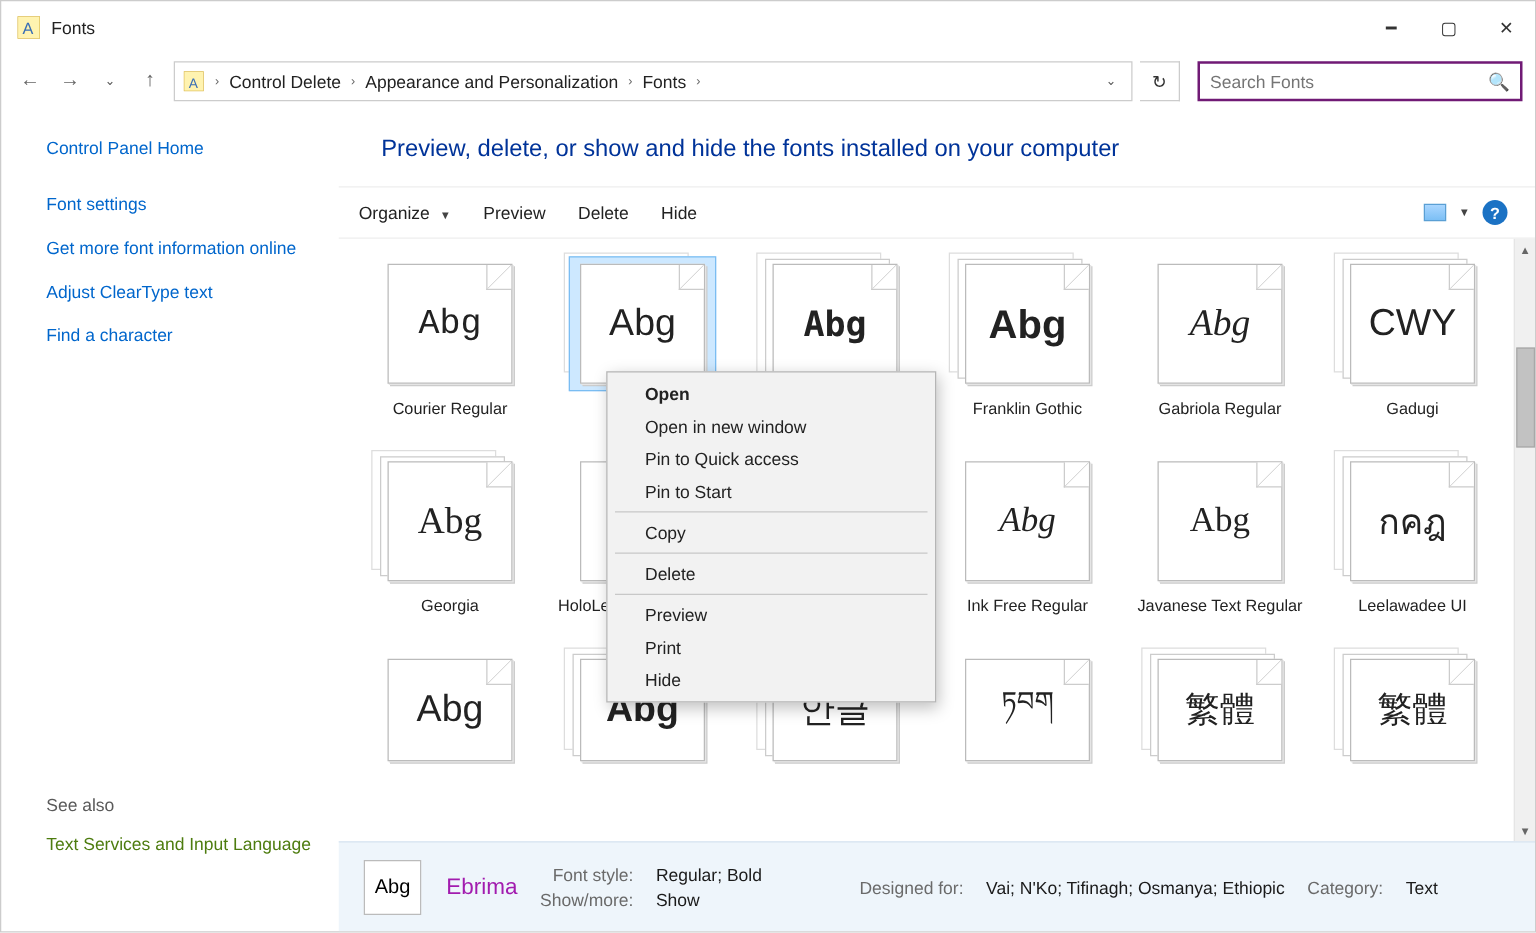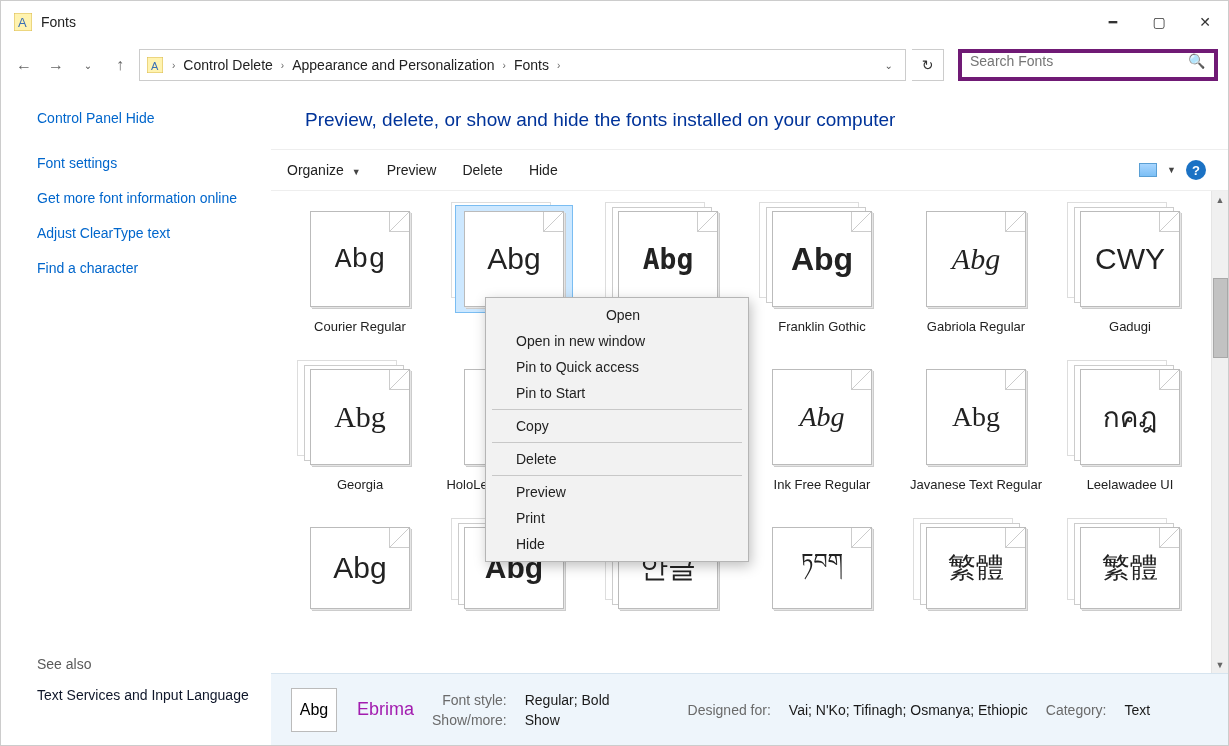--- a/index.html
+++ b/index.html
@@ -15,30 +15,30 @@
 
 .nav-row { height: 44px; display: flex; align-items: center; padding: 0 10px; gap: 6px; }
 .nav-arrow { width: 26px; height: 26px; display:flex; align-items:center; justify-content:center; color:#666; font-size:16px; cursor:pointer;}
 .nav-arrow.small { font-size:10px; color:#555;}
 .breadcrumb-box { flex: 1; height: 32px; border: 1px solid #ccc; display:flex; align-items:center; padding: 0 6px; gap: 4px; font-size: 14px; color:#222; }
 .breadcrumb-box .bc-icon { width:18px; height:18px; display:flex; align-items:center; justify-content:center; }
 .breadcrumb-box .sep { color:#666; font-size:10px; padding: 0 4px;}
 .breadcrumb-box .bc-item { cursor:pointer; }
 .bc-dropdown-arrow { margin-left:auto; color:#555; font-size:10px; padding-right:6px;}
 .refresh-btn { width: 32px; height:32px; border:1px solid #ccc; border-left:none; display:flex; align-items:center; justify-content:center; font-size:14px; color:#333; cursor:pointer;}
-.search-box { width: 260px; height: 32px; border: 4px solid #701a75; margin-left: 8px; display:flex; align-items:flex-start; padding: 0 8px; }
+.search-box { width: 260px; height: 32px; border: 2px solid #701a75; margin-left: 8px; display:flex; align-items:center; padding: 0 8px; }
 .search-box input { border:none; outline:none; font-size:14px; flex:1; color:#666; }
 .search-box .search-icon { color:#555; font-size:14px; }
 
 
 .body-area { display:flex; height: calc(100% - 86px); position:relative; }
 .sidebar { width: 270px; padding: 22px 18px 16px 36px; font-size: 14px; border-right: 0; display:flex; flex-direction:column;}
 .sidebar a { color: #0066cc; text-decoration: none; display:block; margin-bottom: 16px; line-height:1.35; cursor:pointer; }
 .sidebar .see-also-label { margin-top:auto; color:#5a5a5a; font-size:14px; margin-bottom:14px;}
-.sidebar .see-also-link { color:#0f172a; margin-bottom:24px;}
+.sidebar .see-also-link { color:#4d7c0f; margin-bottom:44px;}
 
 .content-area { flex:1; display:flex; flex-direction:column; position:relative; }
 .page-heading { color:#003399; font-size: 19px; padding: 22px 0 18px 34px; font-weight: normal; }
 .toolbar { height: 42px; border-top:1px solid #eee; border-bottom:1px solid #eee; display:flex; align-items:center; padding: 0 22px 0 12px; font-size:14px; color:#222; gap: 18px;}
 .toolbar .tb-item { cursor:pointer; padding: 4px 4px;}
 .toolbar .organize .arrow { font-size:9px; margin-left:4px; color:#444;}
 .toolbar .right-group { margin-left:auto; display:flex; align-items:center; gap:10px;}
 .view-btn { width:18px; height:14px; background:linear-gradient(#a9d6ff,#7cbff5); border:1px solid #5a9fd4; }
 .view-arrow { font-size:9px; color:#444;}
 .help-btn { width:20px; height:20px; border-radius:50%; background:#1b72c4; color:#fff; font-size:13px; display:flex; align-items:center; justify-content:center; font-weight:bold;}
@@ -65,21 +65,21 @@
 .details-pane { height: 72px; background:#eef5fb; border-top:1px solid #d6e4ef; display:flex; align-items:center; padding: 8px 20px; font-size:14px;}
 .details-pane .mini-thumb { width:46px; height:44px; background:#fff; border:1px solid #bbb; display:flex; align-items:center; justify-content:center; font-size:16px; margin-right:20px;}
 .details-grid { display:grid; grid-template-columns: auto auto auto auto; column-gap: 18px; row-gap: 4px; align-items:center;}
 .details-pane .fname { font-size:18px; color:#a21caf; grid-row: span 2;}
 .details-pane .dlabel { color:#6a6a6a; text-align:right;}
 .details-pane .dval { color:#1a1a1a;}
 
 
 .context-menu { position:absolute; left:484px; top:296px; width:264px; background:#f2f2f2; border:1px solid #b5b5b5; box-shadow: 2px 4px 12px rgba(0,0,0,0.25); padding: 4px 2px; z-index:100;}
 .context-menu .cm-item { padding: 5px 16px 5px 28px; font-size:14px; color:#222; cursor:pointer;}
-.context-menu .cm-item.bold { font-weight: normal; text-align: center;}
+.context-menu .cm-item.bold { font-weight: bold;}
 .context-menu .cm-sep { height:1px; background:#c8c8c8; margin:3px 4px;}
 </style>
 </head>
 <body>
 
 <div class="title-bar">
   <span class="icon">
     <svg width="18" height="18" viewBox="0 0 18 18">
         <rect x="0" y="0" width="18" height="18" fill="#fff3b0" stroke="#d9b84f"></rect>
         <text x="4" y="14" font-size="13" fill="#3a6fb5" font-family="Georgia">A</text>
@@ -116,21 +116,21 @@
   </div>
   <div class="refresh-btn">↻</div>
   <div class="search-box">
     <input type="text" placeholder="Search Fonts" style="">
     <span class="search-icon">🔍</span>
   </div>
 </div>
 
 <div class="body-area">
   <div class="sidebar">
-    <a>Control Panel Hide</a>
+    <a>Control Panel Home</a>
     <div style="height:10px"></div>
     <a>Font settings</a>
     <a>Get more font information online</a>
     <a>Adjust ClearType text</a>
     <a>Find a character</a>
     <div class="see-also-label">See also</div>
     <a class="see-also-link">Text Services and Input Language</a>
   </div>
 
   <div class="content-area">

